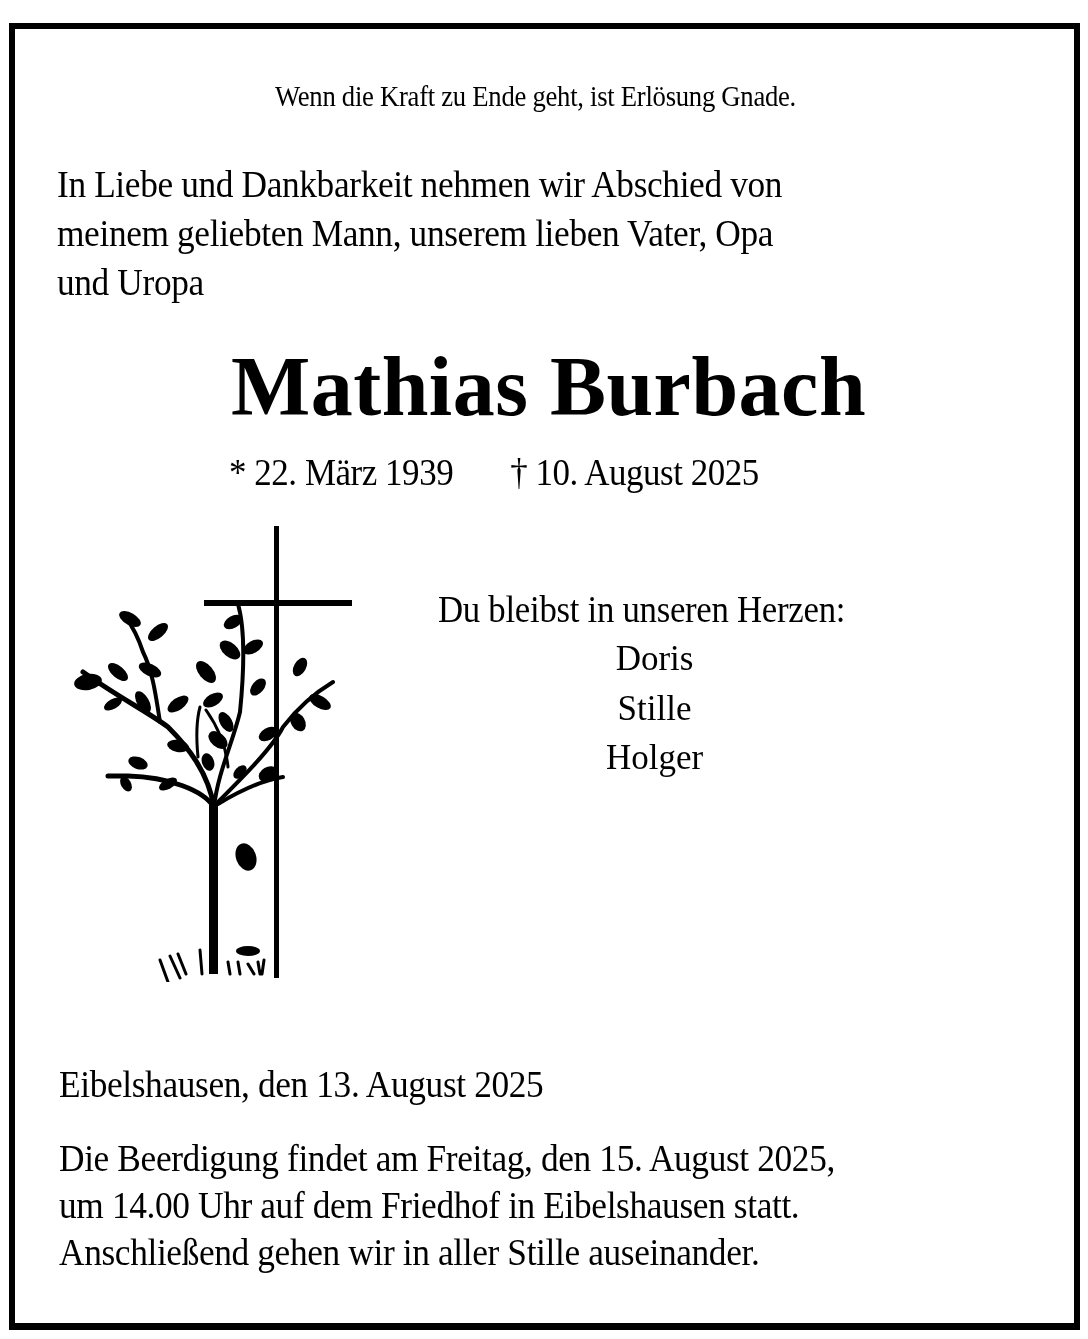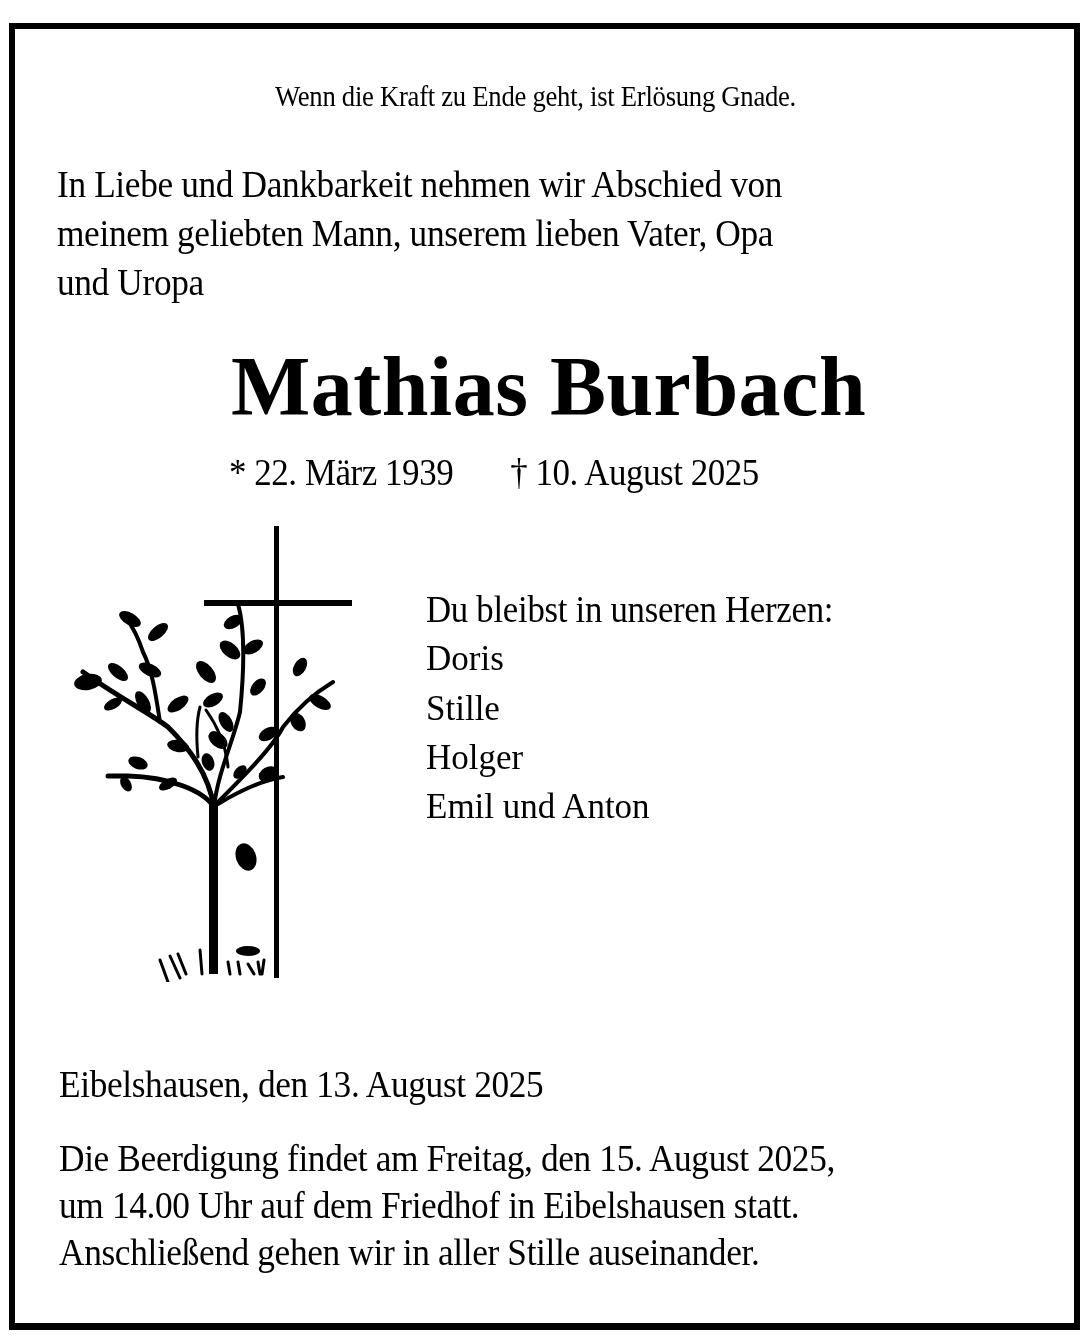--- a/index.html
+++ b/index.html
@@ -12,21 +12,21 @@
            letter-spacing: -0.3px; transform: scaleX(0.92); transform-origin: center; }
   .intro { left: 57px; top: 160px; font-size: 38px; line-height: 49px; letter-spacing: -0.4px;
            transform: scaleX(0.93); transform-origin: left top; }
   .intro div { white-space: nowrap; }
   .name { left: 0; width: 1097px; top: 338px; text-align: center; font-size: 84px; font-weight: bold;
           letter-spacing: 0.5px; }
   .dates { left: 229px; top: 450px; font-size: 38px; letter-spacing: -0.5px;
            transform: scaleX(0.92); transform-origin: left top; }
   .dates .gap { display: inline-block; width: 62px; }
   .art { left: 68px; top: 522px; width: 300px; height: 460px; }
-  .family { left: 426px; top: 585px; font-size: 37px; line-height: 49.3px; }
+  .family { left: 438px; top: 585px; font-size: 37px; line-height: 49.3px; text-align: center; }
   .family .lead { letter-spacing: -0.3px; transform: scaleX(0.94); transform-origin: left top; white-space: nowrap; }
   .family .mem { font-weight: normal; font-size: 35px; white-space: nowrap; }
   .place { left: 59px; top: 1062px; font-size: 38px; letter-spacing: -0.4px;
            transform: scaleX(0.93); transform-origin: left top; }
   .funeral { left: 59px; top: 1135px; font-size: 38px; line-height: 47px; letter-spacing: -0.4px;
              transform: scaleX(0.93); transform-origin: left top; }
   .funeral div { white-space: nowrap; }
 </style>
 </head>
 <body>
@@ -96,21 +96,20 @@
     <path d="M92 438 L100 460 M102 434 L112 456 M110 432 L118 452 M132 428 L134 452 M160 440 L162 452 M170 440 L172 452 M180 442 L186 452 M190 440 L192 452 M196 438 L194 452" fill="none" stroke-width="3"></path>
     <ellipse cx="180" cy="429" rx="12" ry="5" stroke="none"></ellipse>
   </g>
 </svg>
 
 <div class="abs family">
   <div class="lead">Du bleibst in unseren Herzen:</div>
   <div class="mem">Doris</div>
   <div class="mem">Stille</div>
   <div class="mem">Holger</div>
-  <div class="mem">Emil und Anton</div>
 </div>
 
 <div class="abs place">Eibelshausen, den 13. August 2025</div>
 
 <div class="abs funeral">
   <div>Die Beerdigung findet am Freitag, den 15. August 2025,</div>
   <div>um 14.00 Uhr auf dem Friedhof in Eibelshausen statt.</div>
   <div>Anschließend gehen wir in aller Stille auseinander.</div>
 </div>
 

